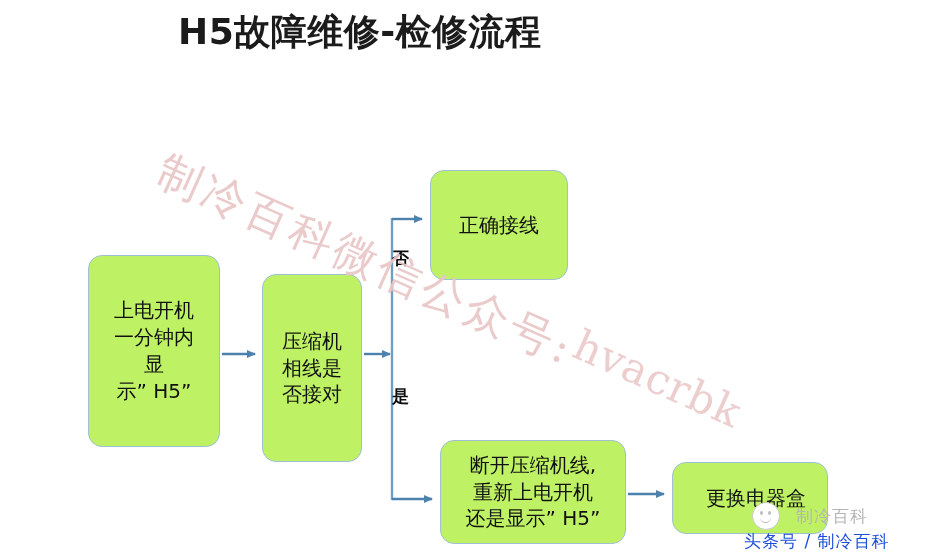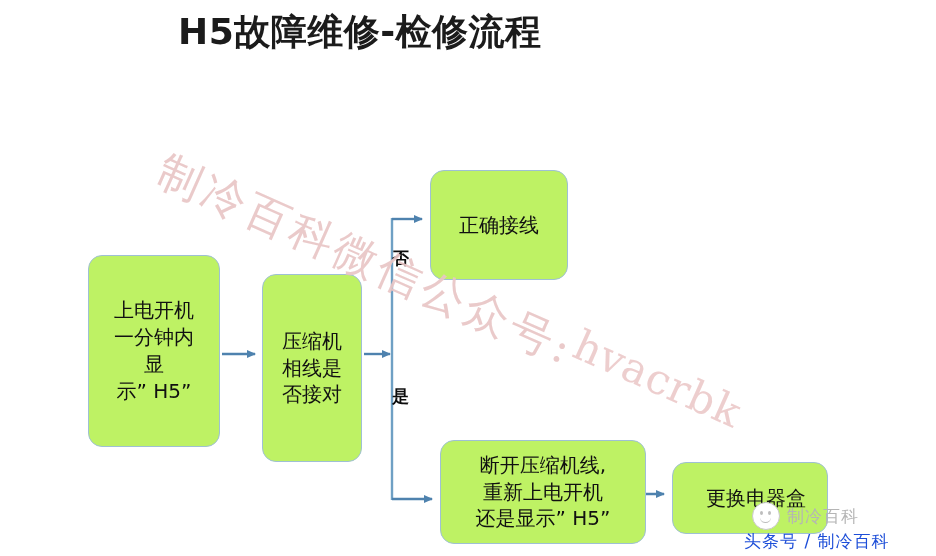--- a/index.html
+++ b/index.html
@@ -57,21 +57,21 @@
   }
   .node .txt {
     display: block;
     width: 100%;
     white-space: pre-line;
   }
 
   #node-start  { left: 88px;  top: 255px; width: 132px; height: 192px; font-size: 20px; }
   #node-decision { left: 262px; top: 274px; width: 100px; height: 188px; font-size: 20px; }
   #node-correct-wiring { left: 430px; top: 170px; width: 138px; height: 110px; font-size: 20px; }
-  #node-retest { left: 440px; top: 440px; width: 206px; height: 104px; font-size: 20px; }
+  #node-retest { left: 440px; top: 440px; width: 186px; height: 104px; font-size: 20px; }
   #node-replace-box { left: 672px; top: 462px; width: 156px; height: 72px; font-size: 20px; padding-left: 12px; }
 
   
   #connectors {
     position: absolute;
     left: 0;
     top: 0;
     width: 936px;
     height: 556px;
   }
@@ -133,21 +133,21 @@
     height: 52px;
     color: #b9b9b9;
     pointer-events: none;
   }
   #channel-badge .row-top {
     position: absolute;
     left: 0;
     top: 0;
     display: flex;
     align-items: center;
-    gap: 7px;
+    gap: 16px;
   }
   #channel-badge .avatar {
     width: 26px;
     height: 26px;
     border-radius: 50%;
     border: 1.4px solid #c9c9c9;
     position: relative;
     flex: 0 0 auto;
     background: #ffffff;
   }

